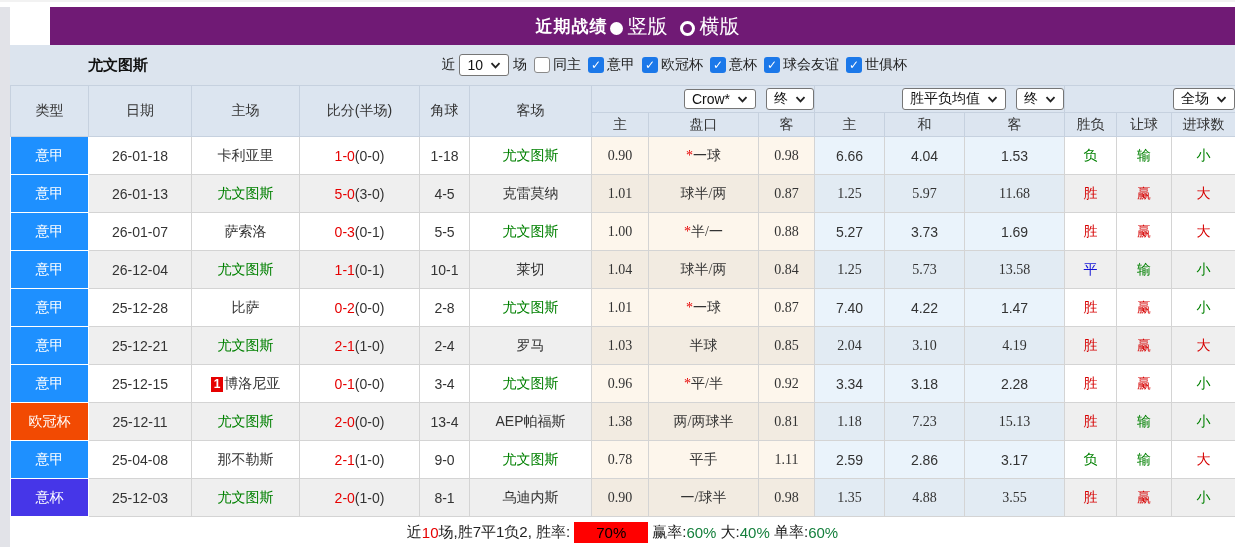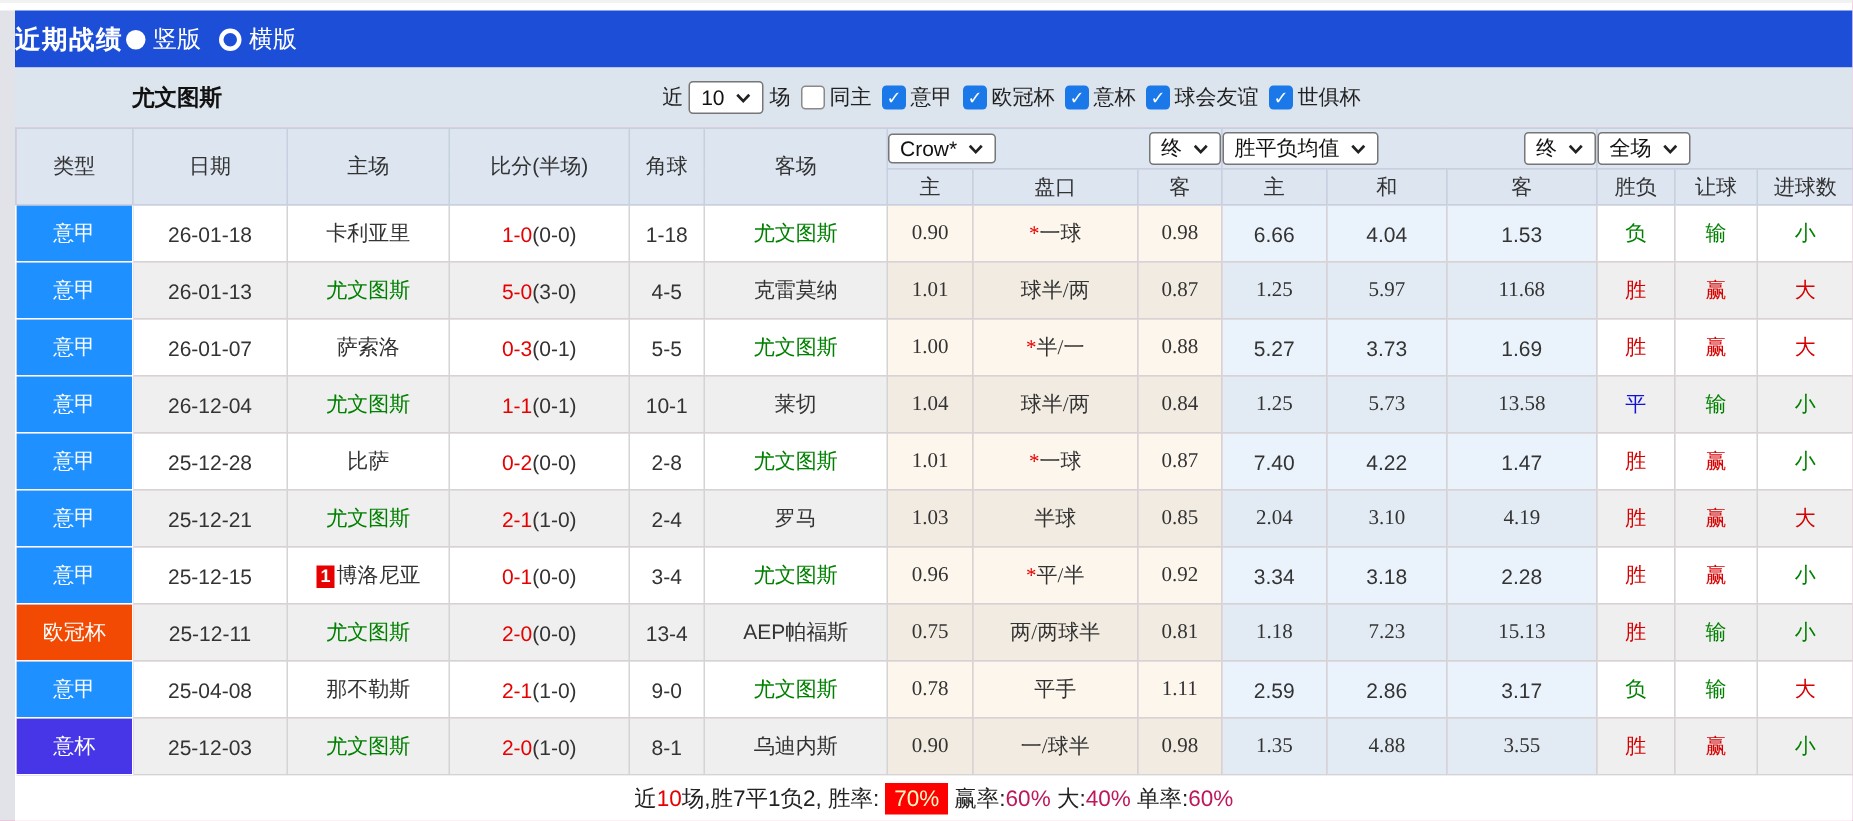--- a/index.html
+++ b/index.html
@@ -5,44 +5,44 @@
   * { box-sizing: border-box; }
   body {
     margin: 0; width: 1235px; height: 547px; overflow: hidden;
     background: #e2e3e8;
     font-family: "Liberation Sans", "DejaVu Sans", sans-serif;
   }
   .top-strip { height: 7px; background: #ffffff; border-top: 2px solid #f2f2f2; }
   .wrap { margin-left: 10px; width: 1225px; background: #fff; }
 
   
-  .titlebar { height: 38px; background: #1d4ed8; display: flex; align-items: center; color: #fff; }
+  .titlebar { height: 38px; background: #701a75; display: flex; align-items: center; justify-content: center; color: #fff; margin-left: 40px; }
   .titlebar .title { font-weight: bold; font-size: 17px; letter-spacing: 1px; }
   .radio { display: inline-block; border-radius: 50%; margin: 0 5px 0 2px; vertical-align: middle; }
   .radio.sel { width: 13px; height: 13px; background: #fff; }
   .radio.unsel { width: 15px; height: 15px; border: 3px solid #fff; background: transparent; }
-  .radio-label { font-size: 16px; margin-right: 10px; font-family: Liberation Mono, monospace; }
+  .radio-label { font-size: 20px; margin-right: 10px; font-family: Liberation Mono, monospace; }
 
   
   .filterbar { height: 40px; background: #dce4ee; display: flex; align-items: center; font-size: 14px; color: #222; }
   .team-name { font-weight: bold; font-size: 15px; color: #111; margin-left: 78px; }
   .filter-controls { display: flex; align-items: center; margin-left: auto; margin-right: 328px; }
   .sel-box { display: inline-flex; align-items: center; gap: 7px; background: #fff; border: 1px solid #767676; border-radius: 3px; padding: 2px 7px; font-size: 14px; color: #111; margin: 0 4px; white-space: nowrap; }
   .cb { width: 16px; height: 16px; border-radius: 3px; display: inline-flex; align-items: center; justify-content: center; margin: 0 1px 0 7px; flex: none; }
   .cb.checked { background: #1b78e9; color: #fff; font-size: 12px; line-height: 1; }
   .cb.unchecked { background: #fff; border: 1px solid #8a8a8a; }
   .cb-label { margin-left: 2px; white-space: nowrap; }
 
   
   table { width: 1225px; border-collapse: collapse; table-layout: fixed; background: #f9a8d4; font-size: 14px; color: #333; }
   thead th { background: #dce5f0; font-weight: normal; color: #333; border: 1px solid #c6d1df; padding: 0; }
   thead tr.group-row th { height: 27px; }
   thead tr.sub-row th { height: 24px; }
   .group-cell { vertical-align: middle; }
-  .group-flex { display: flex; justify-content: space-between; align-items: center; gap: 10px; }
+  .group-flex { display: flex; justify-content: flex-end; align-items: center; gap: 10px; }
   .group-flex .sel-box { margin: 0; padding: 1px 7px; }
 
   tbody td { border: 1px solid #d4d4d4; text-align: center; height: 38px; padding: 0; background: #fff; }
   tbody tr.even td { background: #efefef; }
   tbody td.oc { background: #fdf6ec; font-family: Liberation Serif, serif; }
   tbody tr.even td.oc { background: #f2ebe1; }
   tbody td.mc { background: #eaf3fb; margin-top: 40px; }
   tbody tr.even td.mc { background: #e2ebf3; font-family: Liberation Serif, serif; }
   td.type-cell { border: 1px solid #fff; color: #fff; font-size: 14px; }
   .juve { color: #008000; }
@@ -51,22 +51,22 @@
   .star { color: #e60000; }
   .rank { display: inline-block; background: #e60000; color: #fff; font-size: 12px; font-weight: bold; padding: 1px 3px; margin-right: 1px; line-height: 1.1; }
   .r-red { color: #d60000; }
   .r-green { color: #008000; }
   .r-blue { color: #1212d6; }
 
   
   .footer { background: #fff; height: 31px; display: flex; align-items: center; justify-content: center; font-size: 15px; color: #222; }
   .footer .seg { white-space: pre; }
   .footer .red { color: #e60000; }
-  .footer .blue { color: #be185d; }
-  .footer .badge { background: #ff0000; color: #fef9c3; padding: 2px 6px; margin: 0 4px; }
+  .footer .blue { color: #15803d; }
+  .footer .badge { background: #ff0000; color: #000000; padding: 2px 22px; margin: 0 4px; }
   .chev { flex: none; }
 </style>
 </head>
 <body>
 
 <div class="top-strip"></div>
 
 <div class="wrap">
 
   <div class="titlebar">
@@ -303,21 +303,21 @@
           <td class="r-red">赢</td>
           <td class="r-green">小</td>
         </tr>
         <tr class="even">
           <td class="type-cell" style="background: rgb(242, 74, 2);">欧冠杯</td>
           <td>25-12-11</td>
           <td><span class="juve">尤文图斯</span></td>
           <td><span class="ft">2-0</span><span class="ht">(0-0)</span></td>
           <td>13-4</td>
           <td><span>AEP帕福斯</span></td>
-          <td class="oc">0.75</td>
+          <td class="oc">1.38</td>
           <td class="oc">两/两球半</td>
           <td class="oc">0.81</td>
           <td class="mc">1.18</td>
           <td class="mc">7.23</td>
           <td class="mc">15.13</td>
           <td class="r-red">胜</td>
           <td class="r-green">输</td>
           <td class="r-green">小</td>
         </tr>
         <tr class="odd">

